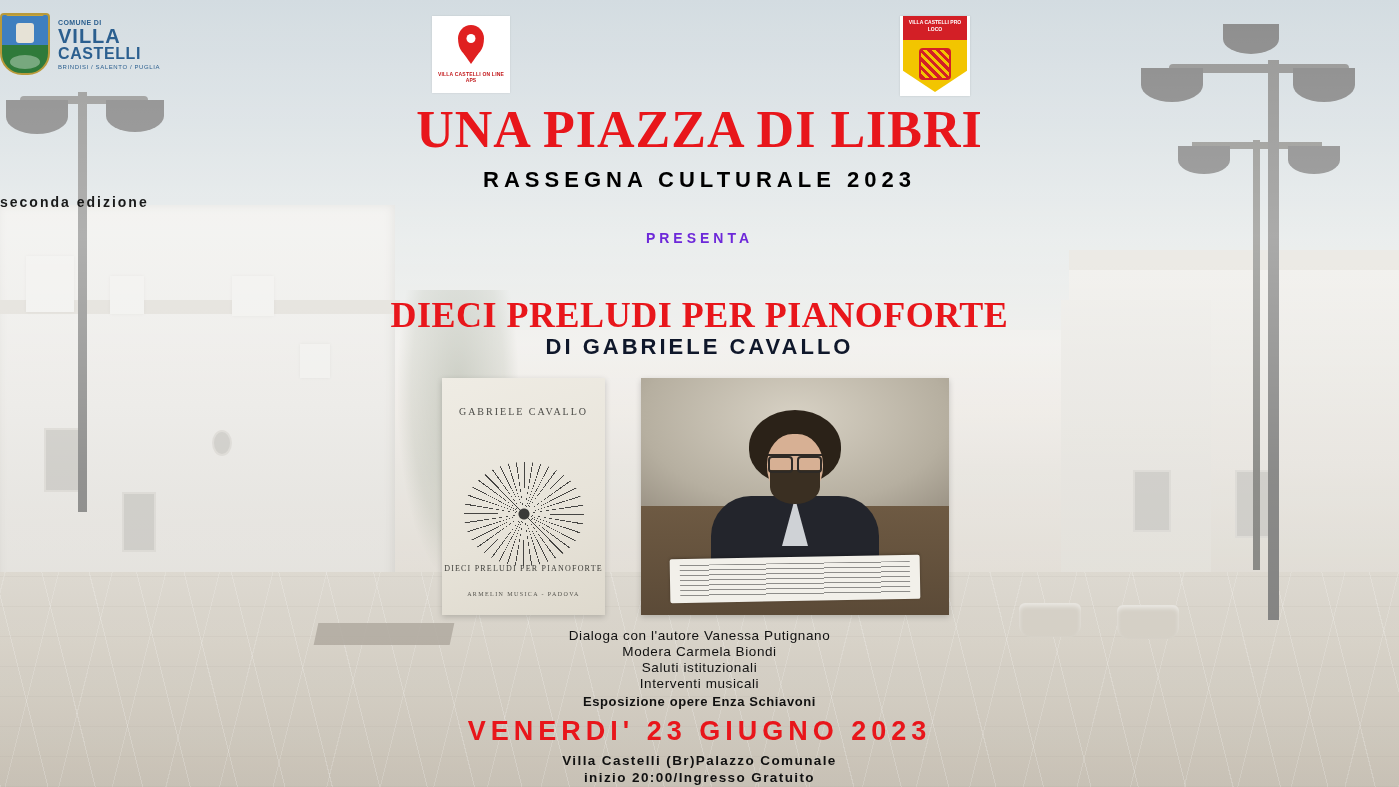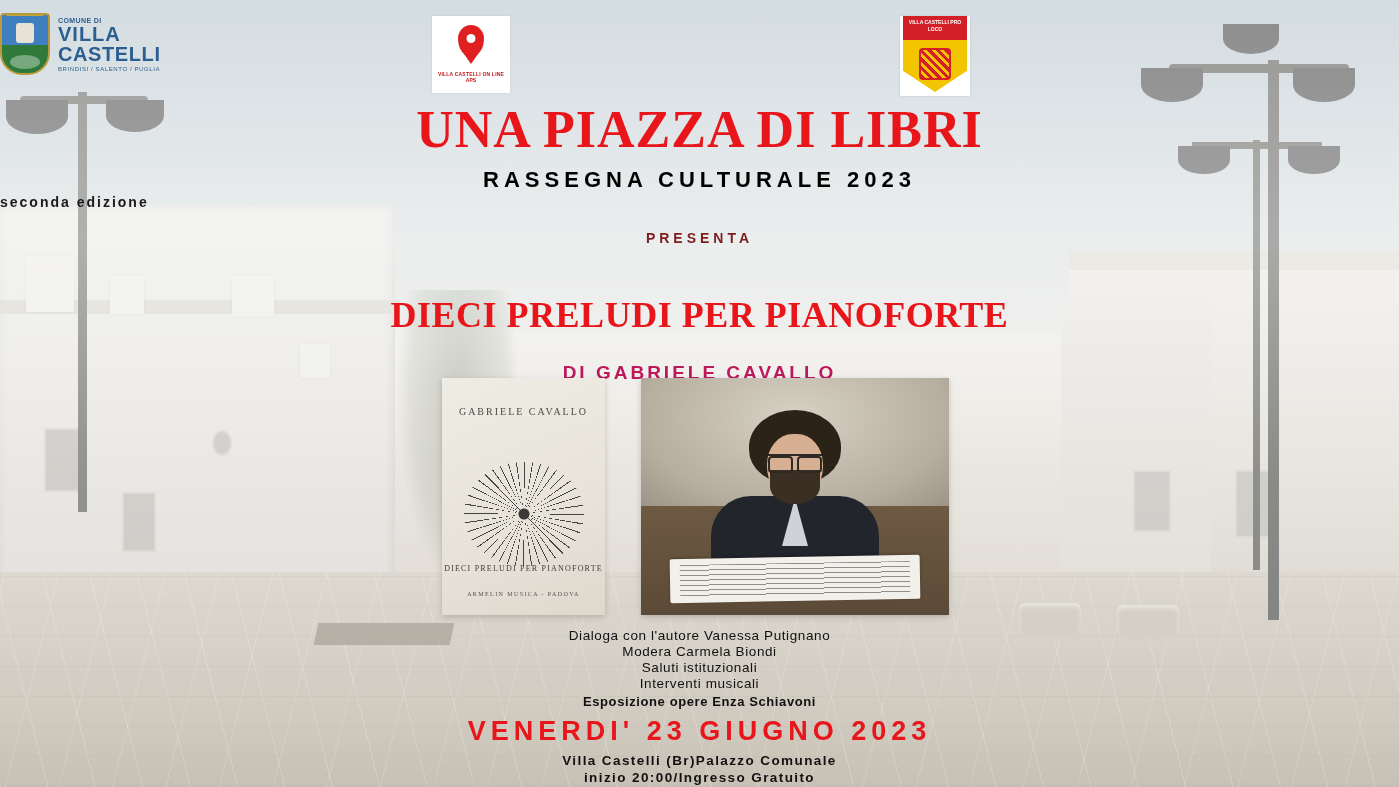--- a/index.html
+++ b/index.html
@@ -210,21 +210,21 @@
     content:""; position:absolute; left: 50%; bottom: 4px; transform: translateX(-50%);
     width: 30px; height: 14px; background: rgba(255,255,255,.35); border-radius: 50%;
   }
   .crown {
     position: absolute; left: 50%; top: -9px; transform: translateX(-50%);
     width: 38px; height: 10px; background: #c9a63a; border-radius: 2px;
   }
   .comune-text { line-height: 1; }
   .comune-text .t0 { font-size: 7px; color: #2b5f8f; font-weight: bold; letter-spacing: .4px; }
   .comune-text .t1 { font-size: 20px; color: #2b5f8f; font-weight: bold; letter-spacing: 1px; }
-  .comune-text .t2 { font-size: 20px; color: #2b5f8f; font-weight: bold; letter-spacing: .6px; }
+  .comune-text .t2 { font-size: 16px; color: #2b5f8f; font-weight: bold; letter-spacing: .6px; }
   .comune-text .t3 { font-size: 6px; color: #2b5f8f; letter-spacing: .6px; margin-top: 2px; }
 
   
   .logo-proloco {
     left: 900px; top: 8px; width: 70px; height: 80px;
     background: #ffffff;
     display: flex; flex-direction: column; align-items: center;
     box-shadow: 0 0 2px rgba(0,0,0,.12);
   }
   .pennant {
@@ -263,34 +263,34 @@
     letter-spacing: 5px;
   }
   .subtitle-2 {
     position: absolute; left: 0; top: 194px; width: 100%;
     font-size: 14px; font-weight: bold; color: #1a1a1a;
     letter-spacing: 2px;
   }
   .presenta {
     position: absolute; left: 0; top: 230px; width: 100%;
     text-align: center;
-    font-size: 14px; font-weight: bold; color: #7f1d1d;
+    font-size: 14px; font-weight: bold; color: #6d28d9;
     letter-spacing: 4px;
   }
   .work-title {
     position: absolute; left: 0; top: 294px; width: 100%;
     text-align: center;
     font-family: "Liberation Serif", serif;
     font-weight: bold; font-size: 36px; color: #e8161b;
     letter-spacing: .5px;
   }
   .work-author {
-    position: absolute; left: 0; top: 362px; width: 100%;
-    text-align: center;
-    font-size: 19px; font-weight: bold; color: #be185d;
+    position: absolute; left: 0; top: 334px; width: 100%;
+    text-align: center;
+    font-size: 22px; font-weight: bold; color: #0f172a;
     letter-spacing: 3px;
   }
 
   
   .book {
     position: absolute;
     left: 442px; top: 378px; width: 163px; height: 237px;
     background: linear-gradient(160deg, #efece4 0%, #e7e3d9 60%, #ded9cd 100%);
     box-shadow: 0 2px 6px rgba(0,0,0,0.18);
     overflow: hidden;

